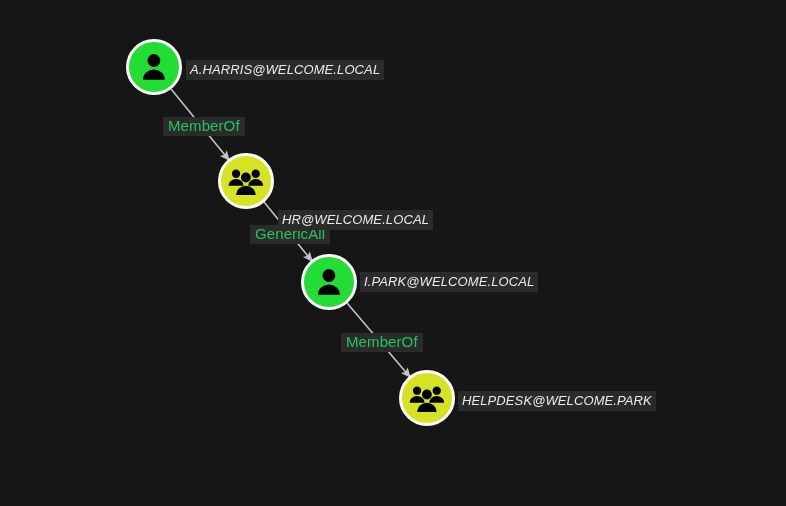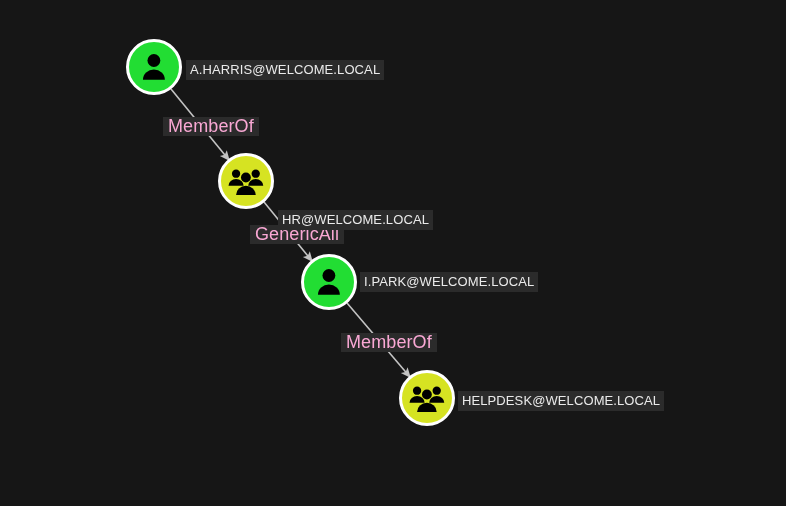--- a/index.html
+++ b/index.html
@@ -36,25 +36,26 @@
   }
   .node-label {
     position: absolute;
     color: #eaeaea;
     font-size: 13px;
     line-height: 17px;
     white-space: nowrap;
     background: #2b2b2b;
     padding: 1px 4px 2px 4px;
     letter-spacing: 0.1px;
+    font-style: italic;
   }
   .edge-label {
     position: absolute;
-    color: #f9a8d4;
-    font-size: 18px;
+    color: #22c55e;
+    font-size: 15px;
     line-height: 16px;
     white-space: nowrap;
     background: #2b2b2b;
     padding: 1px 5px 2px 5px;
     letter-spacing: 0.1px;
   }
 </style>
 </head>
 <body>
 
@@ -107,16 +108,16 @@
         </svg>
       </div>
     </div>
   <div id="label-layer">
       <div class="edge-label" style="left: 163px; top: 117px;">MemberOf</div>
       <div class="edge-label" style="left: 250px; top: 225px;">GenericAll</div>
       <div class="edge-label" style="left: 341px; top: 333px;">MemberOf</div>
       <div class="node-label" style="left: 186px; top: 60px;">A.HARRIS@WELCOME.LOCAL</div>
       <div class="node-label" style="left: 278px; top: 174px; margin-top: 36px;">HR@WELCOME.LOCAL</div>
       <div class="node-label" style="left: 360px; top: 272px;">I.PARK@WELCOME.LOCAL</div>
-      <div class="node-label" style="left: 458px; top: 391px;">HELPDESK@WELCOME.LOCAL</div>
+      <div class="node-label" style="left: 458px; top: 391px;">HELPDESK@WELCOME.PARK</div>
     </div>
 
 </div>
 
 </body></html>

